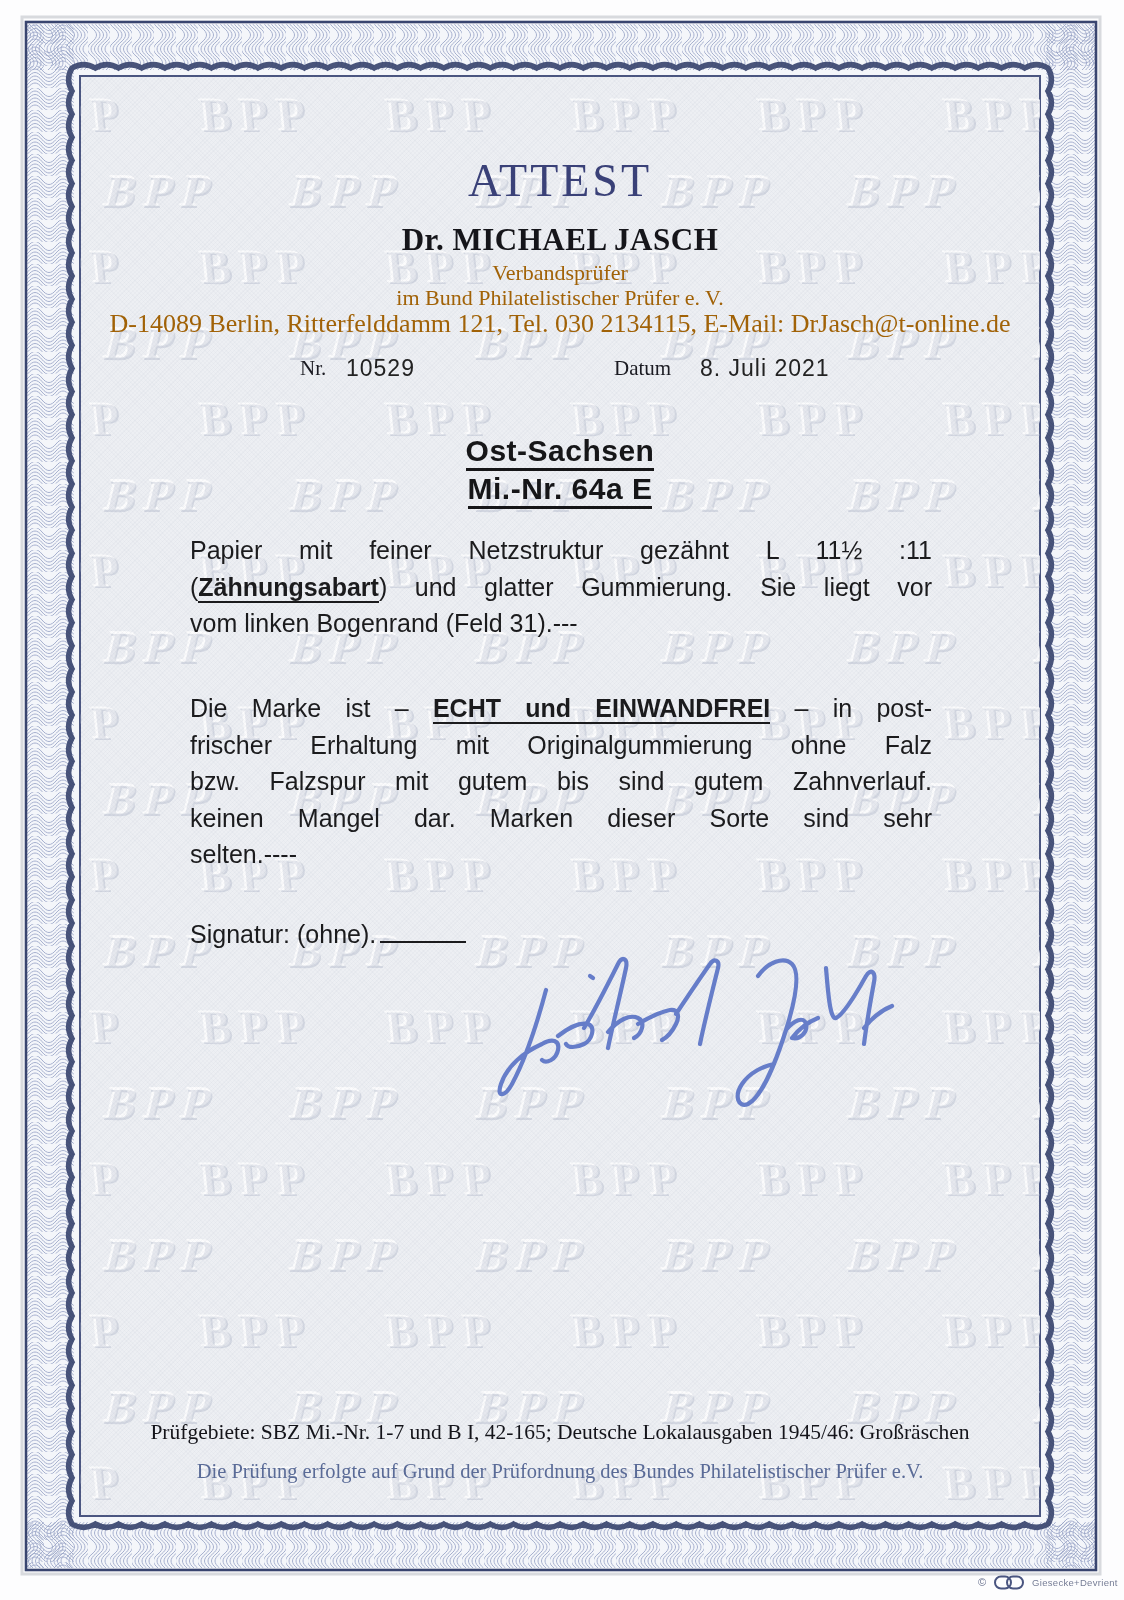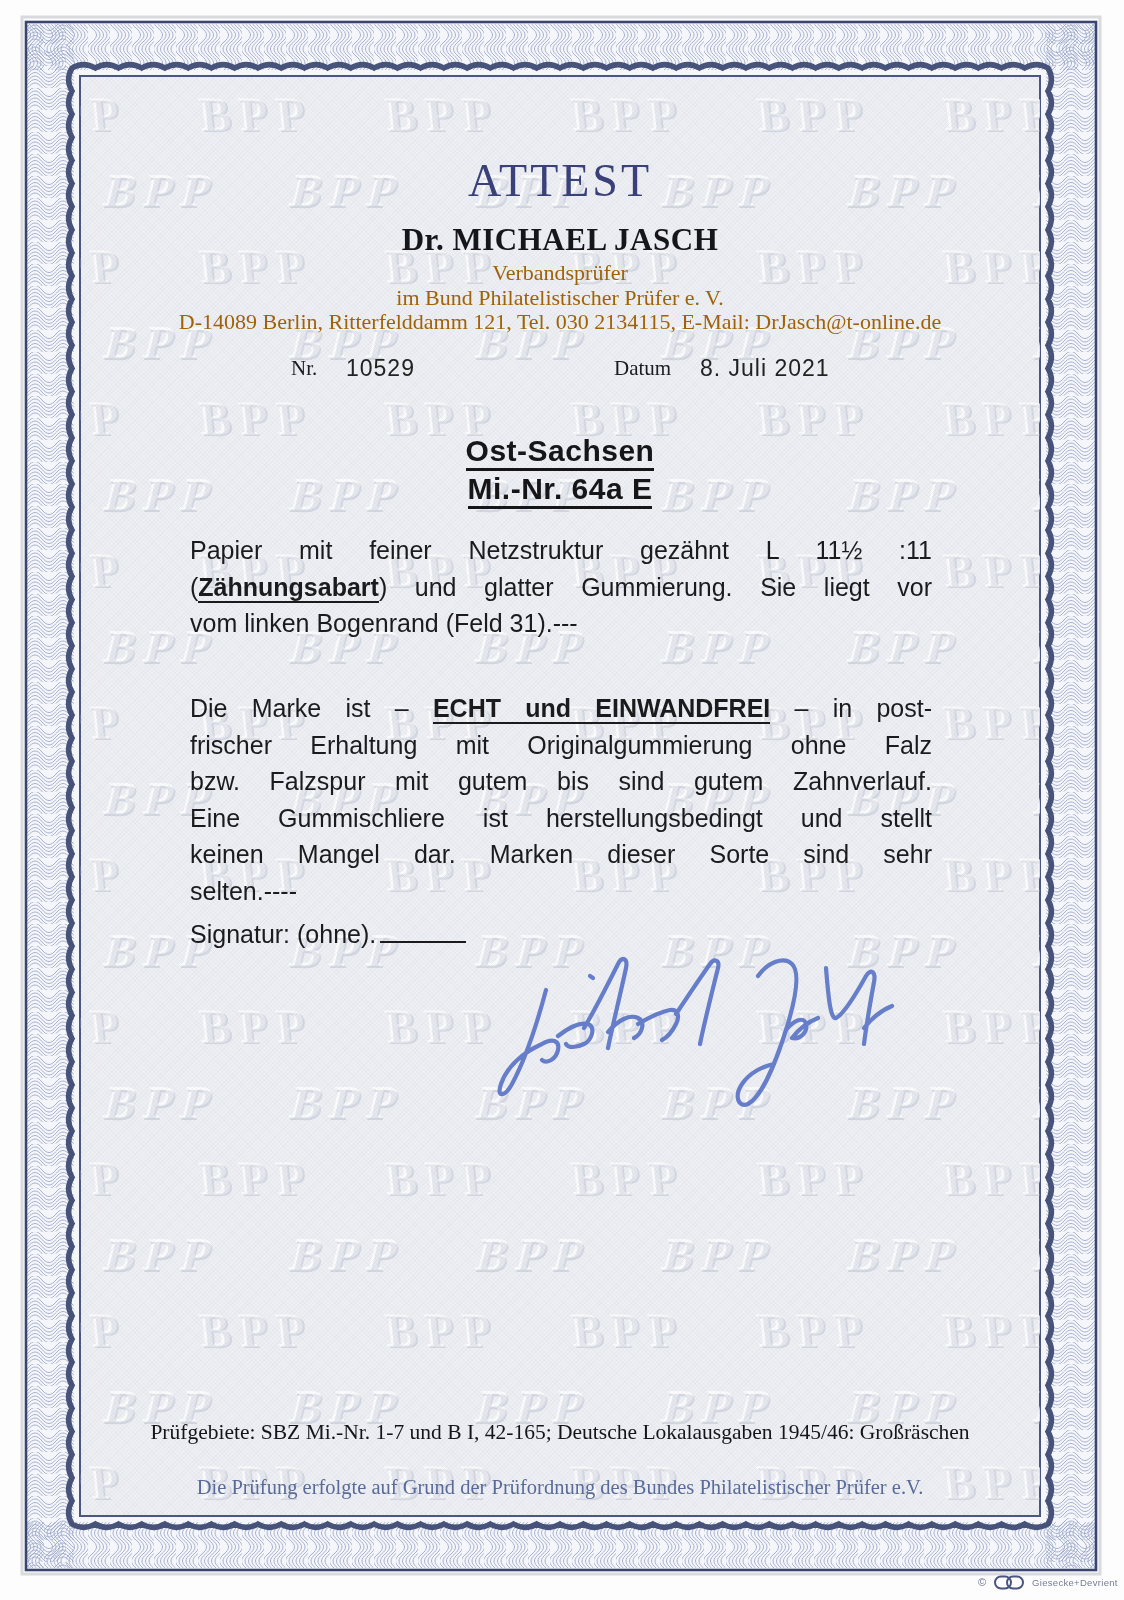--- a/index.html
+++ b/index.html
@@ -48,21 +48,21 @@
   .subject .u{border-bottom:3px solid #161618;padding-bottom:1px;display:inline-block;line-height:1.05;}
   .para{
     left:110px;width:742px;font-size:25px;line-height:36.5px;color:#1b1b1d;
   }
   .para .line{text-align:justify;text-align-last:justify;white-space:normal;}
   .para .line.last{text-align:left;text-align-last:left;}
   .para .bu{font-weight:bold;border-bottom:2.5px solid #1b1b1d;}
   .sig-label{font-size:25px;color:#1b1b1d;}
   .sig-blank{display:inline-block;width:86px;border-bottom:2.5px solid #1b1b1d;height:1em;vertical-align:baseline;margin-left:4px;}
   .footer-areas{font-family:"Liberation Serif",serif;font-size:21.5px;color:#14141a;}
-  .footer-legal{font-family:"Liberation Serif",serif;font-size:20.5px;color:#5a6b97;margin-top:16px;}
+  .footer-legal{font-family:"Liberation Serif",serif;font-size:20.5px;color:#5a6b97;}
   .credit{
     position:absolute;left:978px;top:1572px;width:142px;height:20px;z-index:3;
     display:flex;align-items:center;gap:7px;
     color:#6b7390;font-size:11px;font-family:"Liberation Sans",sans-serif;
   }
   .credit .name{font-size:9.5px;letter-spacing:0.3px;white-space:nowrap;color:#767d96;}
   #signature-svg{position:absolute;left:392px;top:856px;z-index:3;}
 </style>
 </head>
 <body>
@@ -217,40 +217,39 @@
       <span class="wm" style="left: 678px; top: 1380px; transform: skewX(6deg) scaleY(1.05);">BPP</span>
       <span class="wm" style="left: 864px; top: 1380px; transform: skewX(6deg) scaleY(1.05);">BPP</span>
     </div>
   <div class="texture"></div>
 
   <div class="abs center title" style="top:78px">ATTEST</div>
 
   <div class="abs center examiner-name" style="top:146px">Dr. MICHAEL JASCH</div>
   <div class="abs center serifline" style="top:184px;font-size:22px">Verbandsprüfer</div>
   <div class="abs center serifline" style="top:209px;font-size:22px">im Bund Philatelistischer Prüfer e. V.</div>
-  <div class="abs center serifline" style="top:233px;font-size:22px">D-14089 Berlin, Ritterfelddamm 121, Tel. 030 2134115, E-Mail: DrJasch@t-online.de</div>
-
-  <div class="abs meta-label" style="top:280px;left:211px">Nr.</div>
+  <div class="abs center serifline" style="top:233px;font-size:26px">D-14089 Berlin, Ritterfelddamm 121, Tel. 030 2134115, E-Mail: DrJasch@t-online.de</div>
+
+  <div class="abs meta-label" style="top:280px;left:220px">Nr.</div>
   <div class="abs meta-value" style="top:279px;left:266px">10529</div>
   <div class="abs meta-label" style="top:280px;left:534px">Datum</div>
   <div class="abs meta-value" style="top:279px;left:620px">8. Juli 2021</div>
 
   <div class="abs center subject" style="top:358px"><span class="u">Ost-Sachsen</span></div>
   <div class="abs center subject" style="top:396px"><span class="u">Mi.-Nr. 64a E</span></div>
 
   <div class="abs para" style="top:456px">
       <div class="line"><span>Papier mit feiner Netzstruktur gezähnt L 11½ :11</span></div>
       <div class="line"><span>(</span><span class="bu">Zähnungsabart</span><span>) und glatter Gummierung. Sie liegt vor</span></div>
       <div class="line last"><span>vom linken Bogenrand (Feld 31).---</span></div>
     </div>
   <div class="abs para" style="top:614px">
       <div class="line"><span>Die Marke ist – </span><span class="bu">ECHT und EINWANDFREI</span><span> – in post-</span></div>
       <div class="line"><span>frischer Erhaltung mit Originalgummierung ohne Falz</span></div>
       <div class="line"><span>bzw. Falzspur mit gutem bis sind gutem Zahnverlauf.</span></div>
-      <div class="line"><span>Eine Gummischliere ist herstellungsbedingt und stellt</span></div>
       <div class="line"><span>keinen Mangel dar. Marken dieser Sorte sind sehr</span></div>
       <div class="line last"><span>selten.----</span></div>
     </div>
 
   <div class="abs sig-label" style="top:840px;left:110px"><span>Signatur: (ohne).</span><span class="sig-blank"></span></div>
 
   <svg id="signature-svg" width="470" height="190" viewBox="0 0 470 190">
     <g fill="none" stroke="#5b74c6" stroke-width="4.2" stroke-linecap="round" stroke-linejoin="round" opacity="0.92">
       <path d="M74,58 C66,88 54,126 40,152 C33,165 24,166 29,152 C35,134 52,120 70,112 C80,106 88,108 86,118 C84,128 74,132 70,128 M86,104 C96,96 108,90 116,92 C124,95 120,108 112,112 C104,116 96,116 94,112 M112,96 C124,76 136,52 146,32 C150,24 156,26 154,36 C148,64 140,96 136,116 M136,100 C146,88 158,82 166,86 C174,90 170,102 162,106 M166,92 C176,86 188,80 198,78 C206,77 208,84 204,92 C200,100 194,106 190,108 M204,82 C216,64 228,46 238,32 C242,26 248,28 246,36 C240,60 232,92 228,112"></path>
       <path d="M118,44 l3,2"></path>

